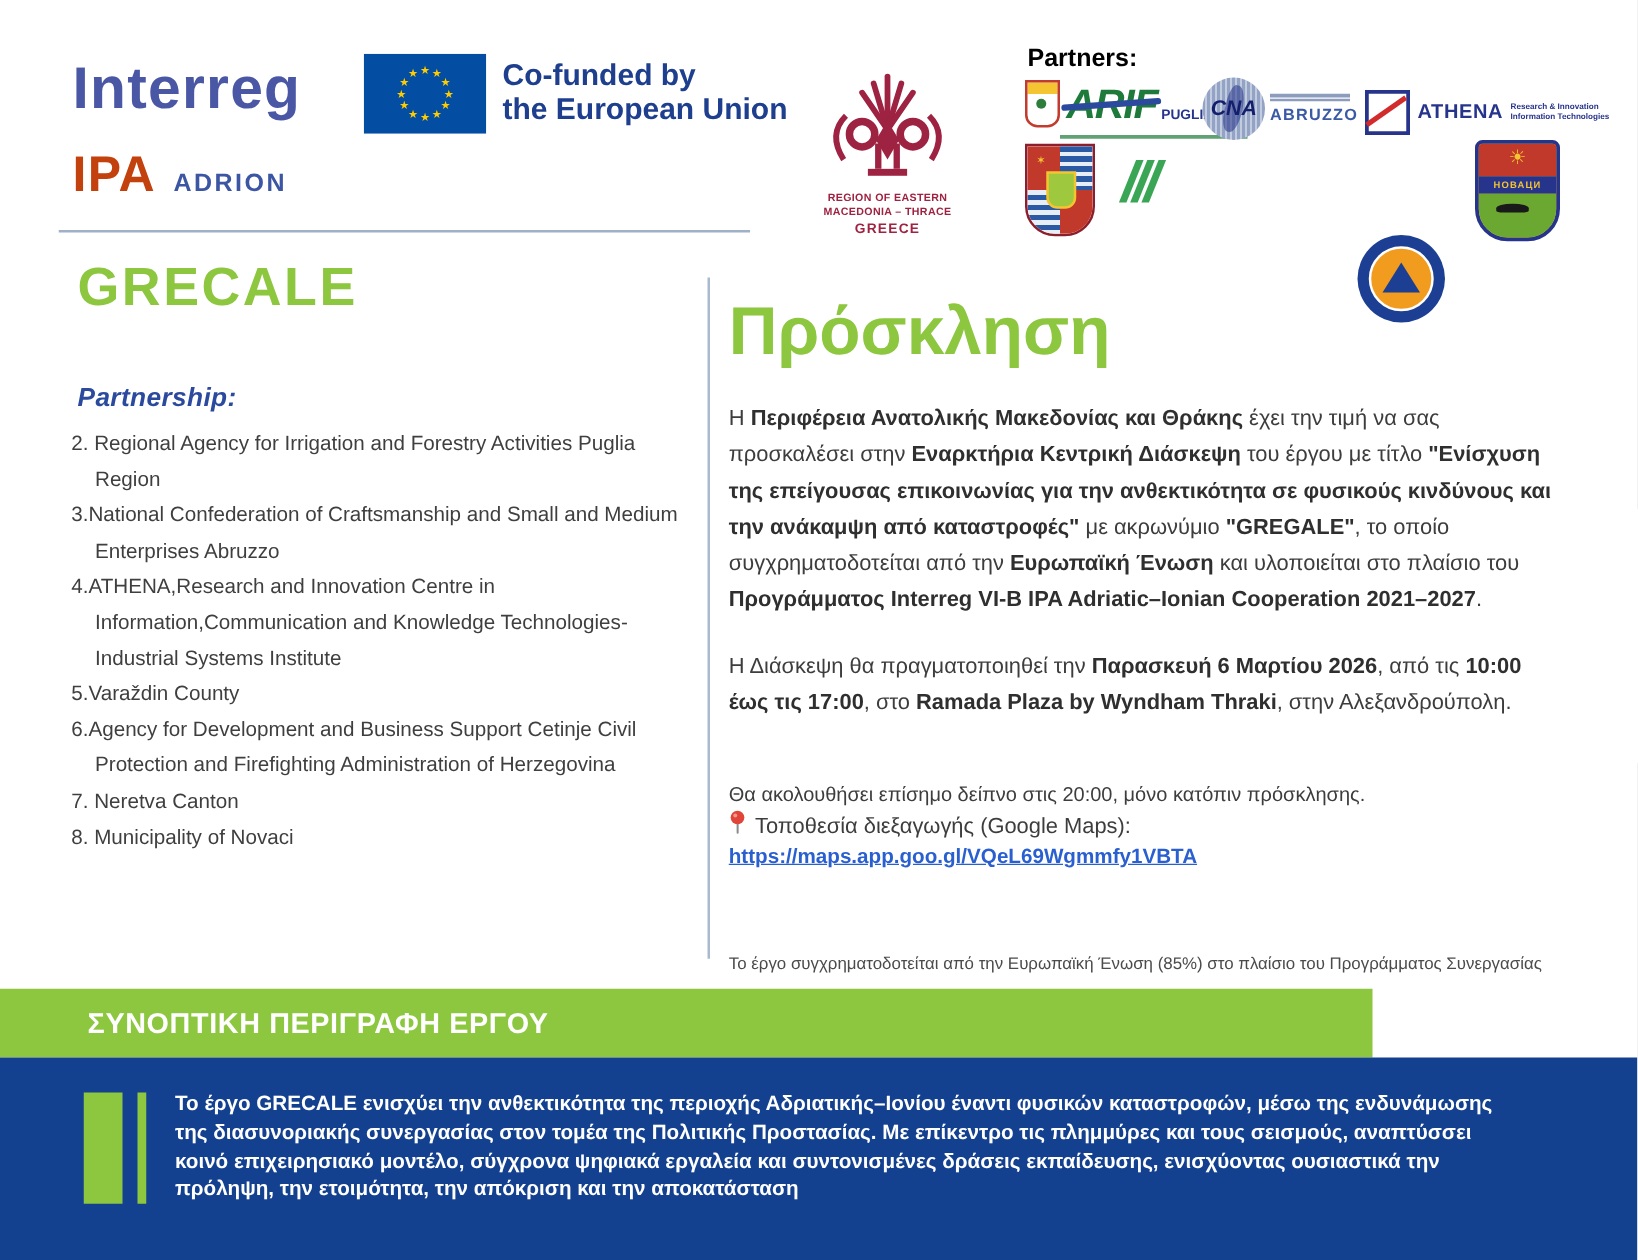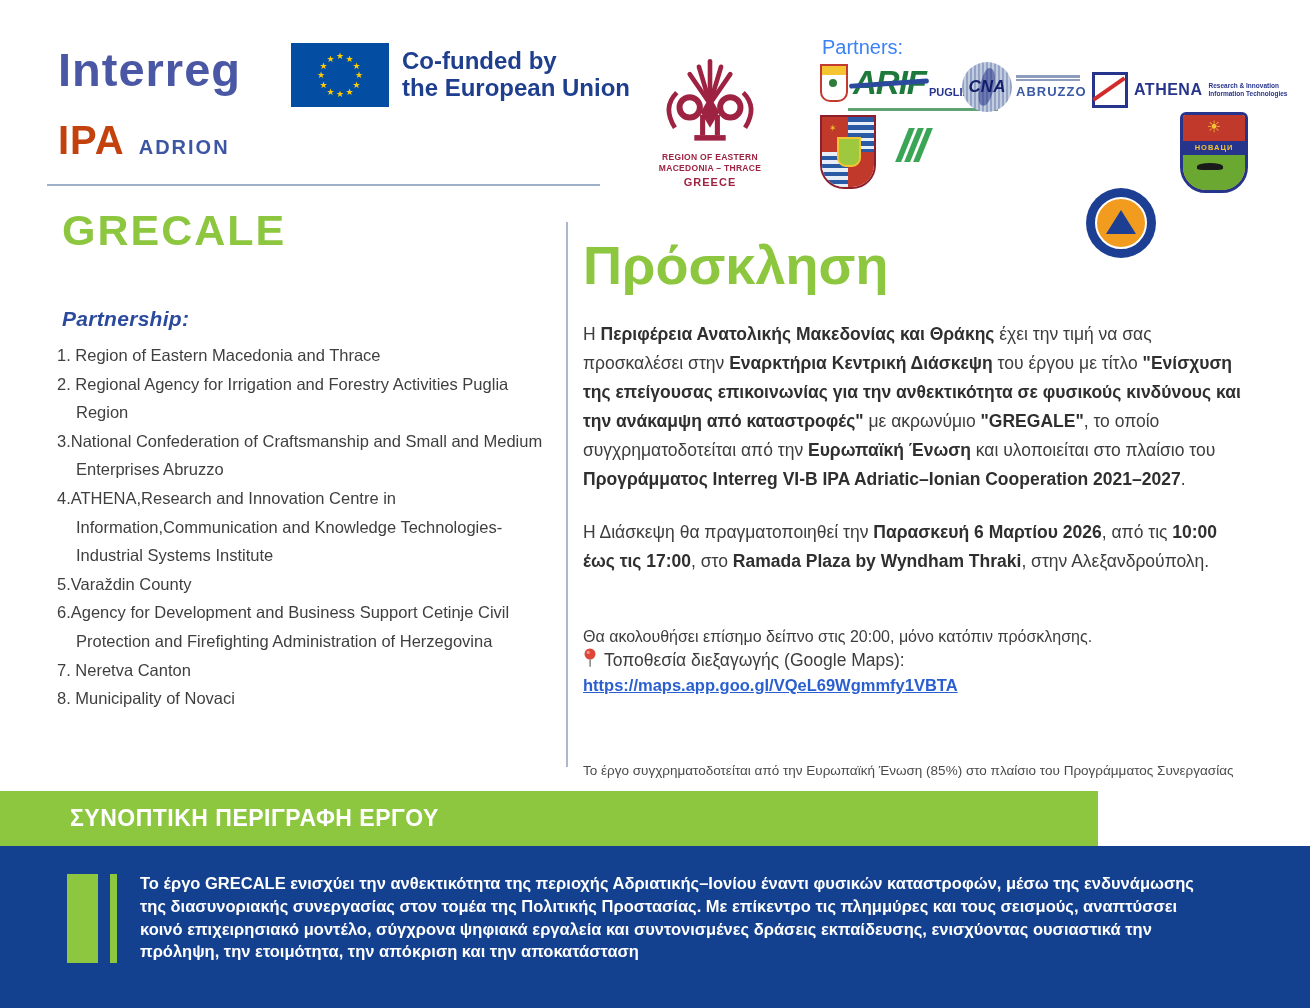--- a/index.html
+++ b/index.html
@@ -18,21 +18,21 @@
   .ipa-big{font-size:40px;font-weight:800;color:#c2410c;letter-spacing:1px;}
   .adrion{font-size:20px;font-weight:700;color:#3d56a4;letter-spacing:2px;}
   .header-rule{left:47px;top:184px;width:553px;height:2px;background:#9fb0c9;}
 
   
   .region-logo{left:648px;top:52px;width:124px;text-align:center;color:#9e2241;}
   .region-logo .t1,.region-logo .t2{font-size:8.5px;font-weight:700;letter-spacing:.3px;line-height:11px;}
   .region-logo .t3{font-size:11px;font-weight:800;letter-spacing:1px;margin-top:2px;}
 
   
-  .partners-label{left:822px;top:36px;font-size:20px;font-weight:400;color:#3b82f6;}
+  .partners-label{left:822px;top:36px;font-size:20px;font-weight:700;color:#000000;}
   .logo-row1{left:820px;top:62px;width:470px;height:52px;}
   .logo-row2{left:818px;top:112px;width:480px;height:78px;}
 
   .arif{left:0;top:2px;display:flex;align-items:center;gap:5px;}
   .arif-shield{width:24px;height:34px;border:2px solid #c33a2e;border-radius:0 0 10px 10px;background:linear-gradient(#f4c431 0 9px,#ffffff 9px);position:relative;}
   .arif-shield:after{content:"";position:absolute;left:7px;top:13px;width:8px;height:8px;background:#2e7d3a;border-radius:50%;}
   .arif-name{font-size:33px;font-weight:800;font-style:italic;color:#1e7a3a;letter-spacing:-1px;position:relative;}
   .arif-swoosh{position:absolute;left:-4px;top:17px;width:110%;height:5px;background:#2b4a9d;transform:rotate(-4deg);border-radius:3px;}
   .arif-sub{font-size:11px;font-weight:800;color:#27348b;align-self:flex-end;margin:0 0 4px -2px;}
   .arif-tag{position:absolute;left:28px;top:44px;width:150px;height:3px;background:#1e7a3a;opacity:.7;}
@@ -232,21 +232,20 @@
       <div class="nv-top">☀</div>
       <div class="nv-band">НОВАЦИ</div>
       <div class="nv-bottom"></div>
     </div>
   </div>
 
   <div class="abs grecale">GRECALE</div>
   <div class="abs partnership-h">Partnership:</div>
 
   <div class="abs plist">
-    <div class="item">1. Region of Eastern Macedonia and Thrace</div>
     <div class="item">2. Regional Agency for Irrigation and Forestry Activities Puglia Region</div>
     <div class="item">3.National Confederation of Craftsmanship and Small and Medium Enterprises Abruzzo</div>
     <div class="item">4.ATHENA,Research and Innovation Centre in Information,Communication and Knowledge Technologies-Industrial Systems Institute</div>
     <div class="item">5.Varaždin County</div>
     <div class="item">6.Agency for Development and Business Support Cetinje Civil Protection and Firefighting Administration of Herzegovina</div>
     <div class="item">7. Neretva Canton</div>
     <div class="item">8. Municipality of Novaci</div>
   </div>
 
   <div class="abs vdivider"></div>

